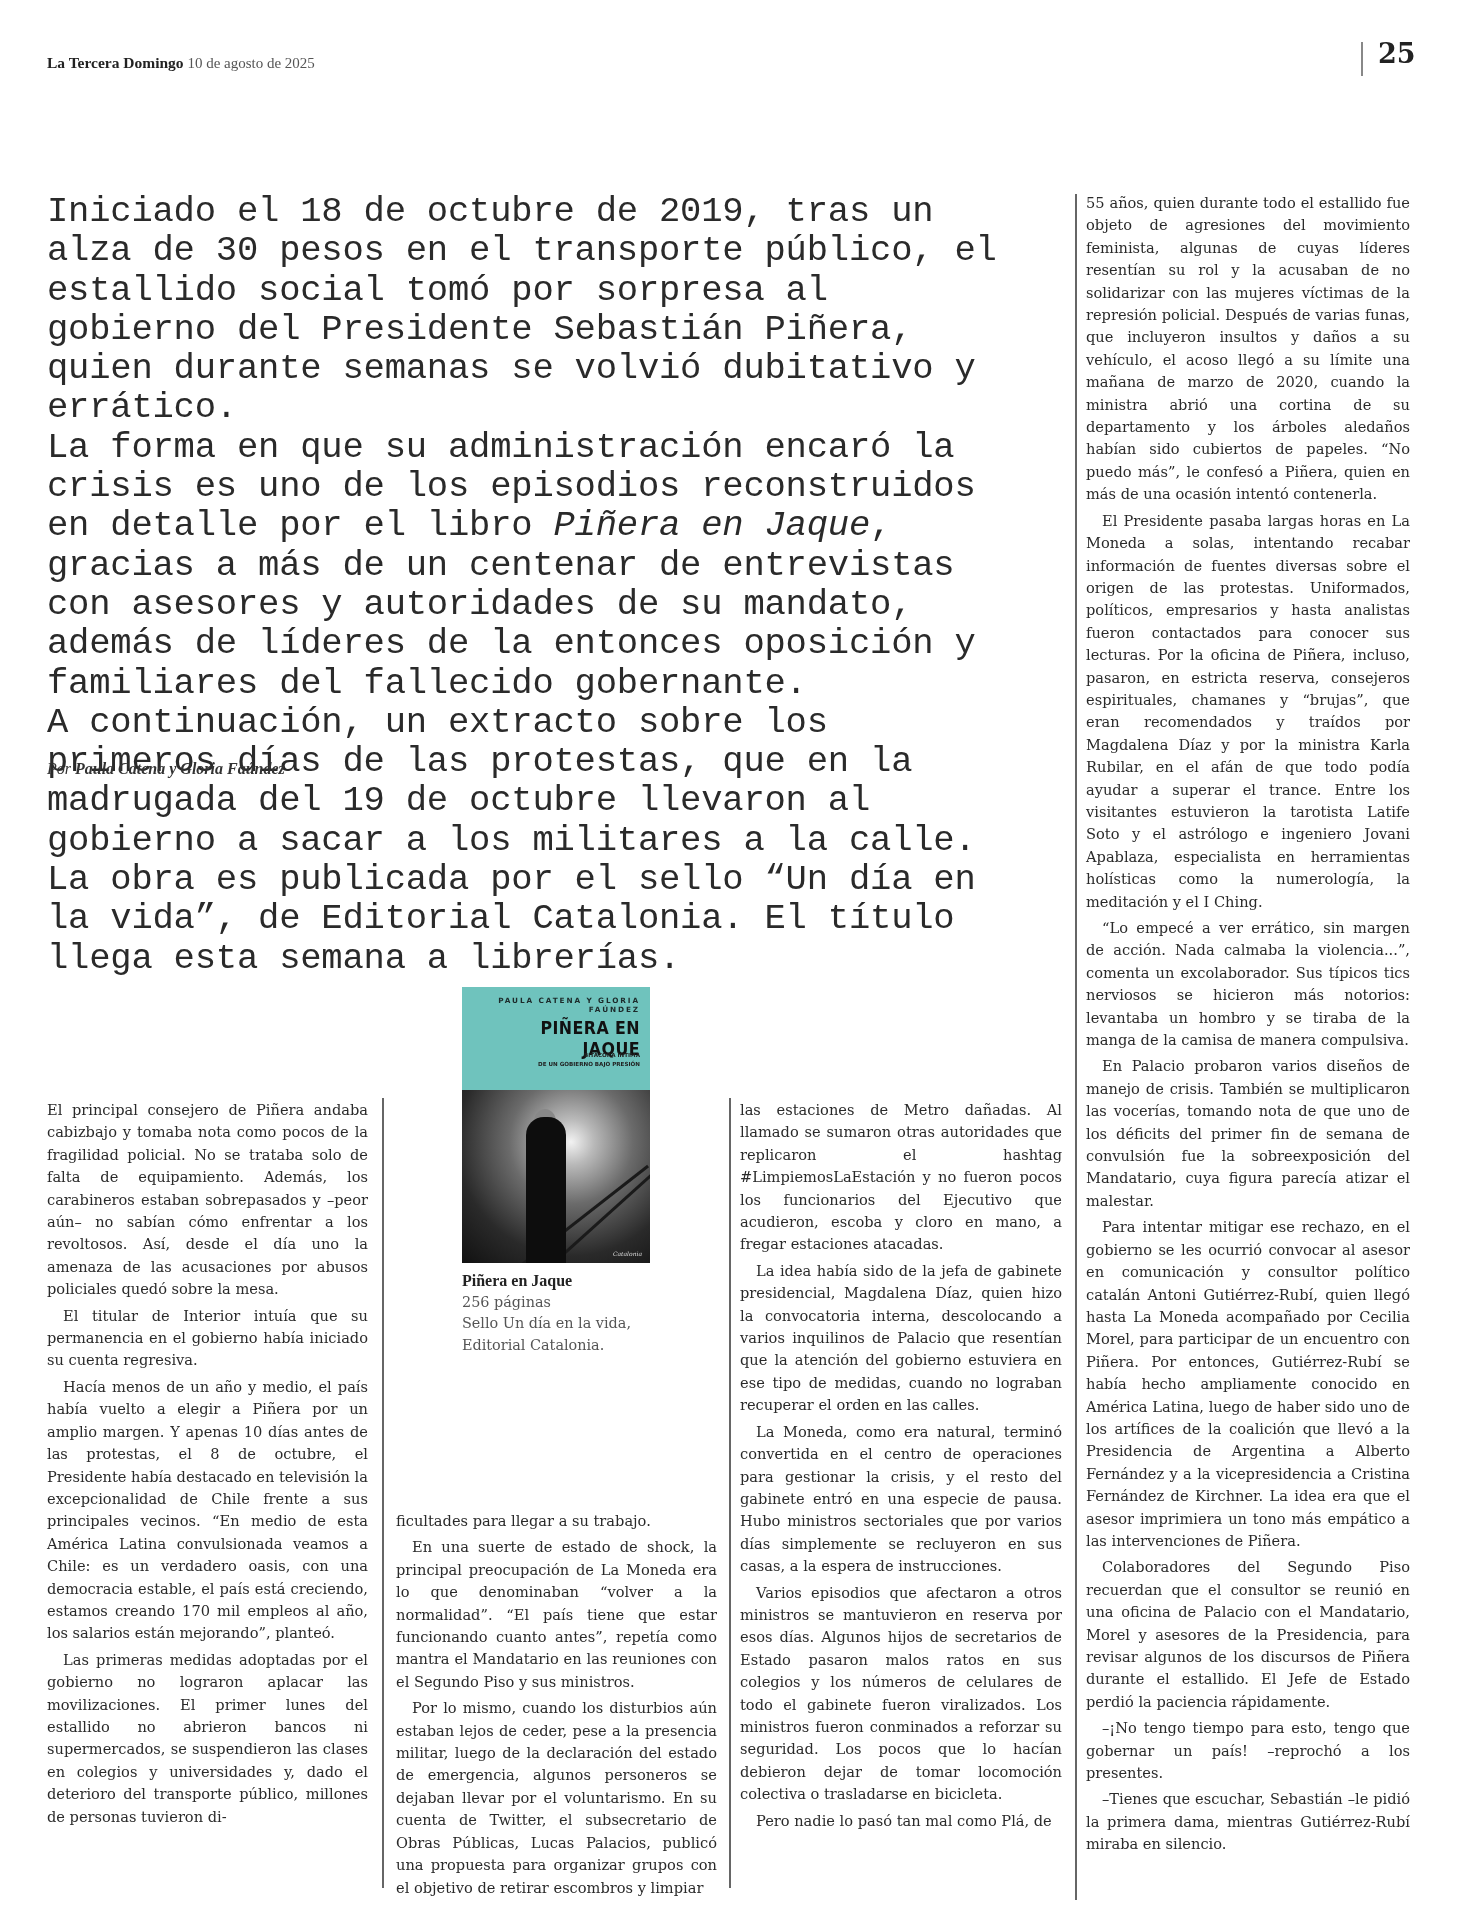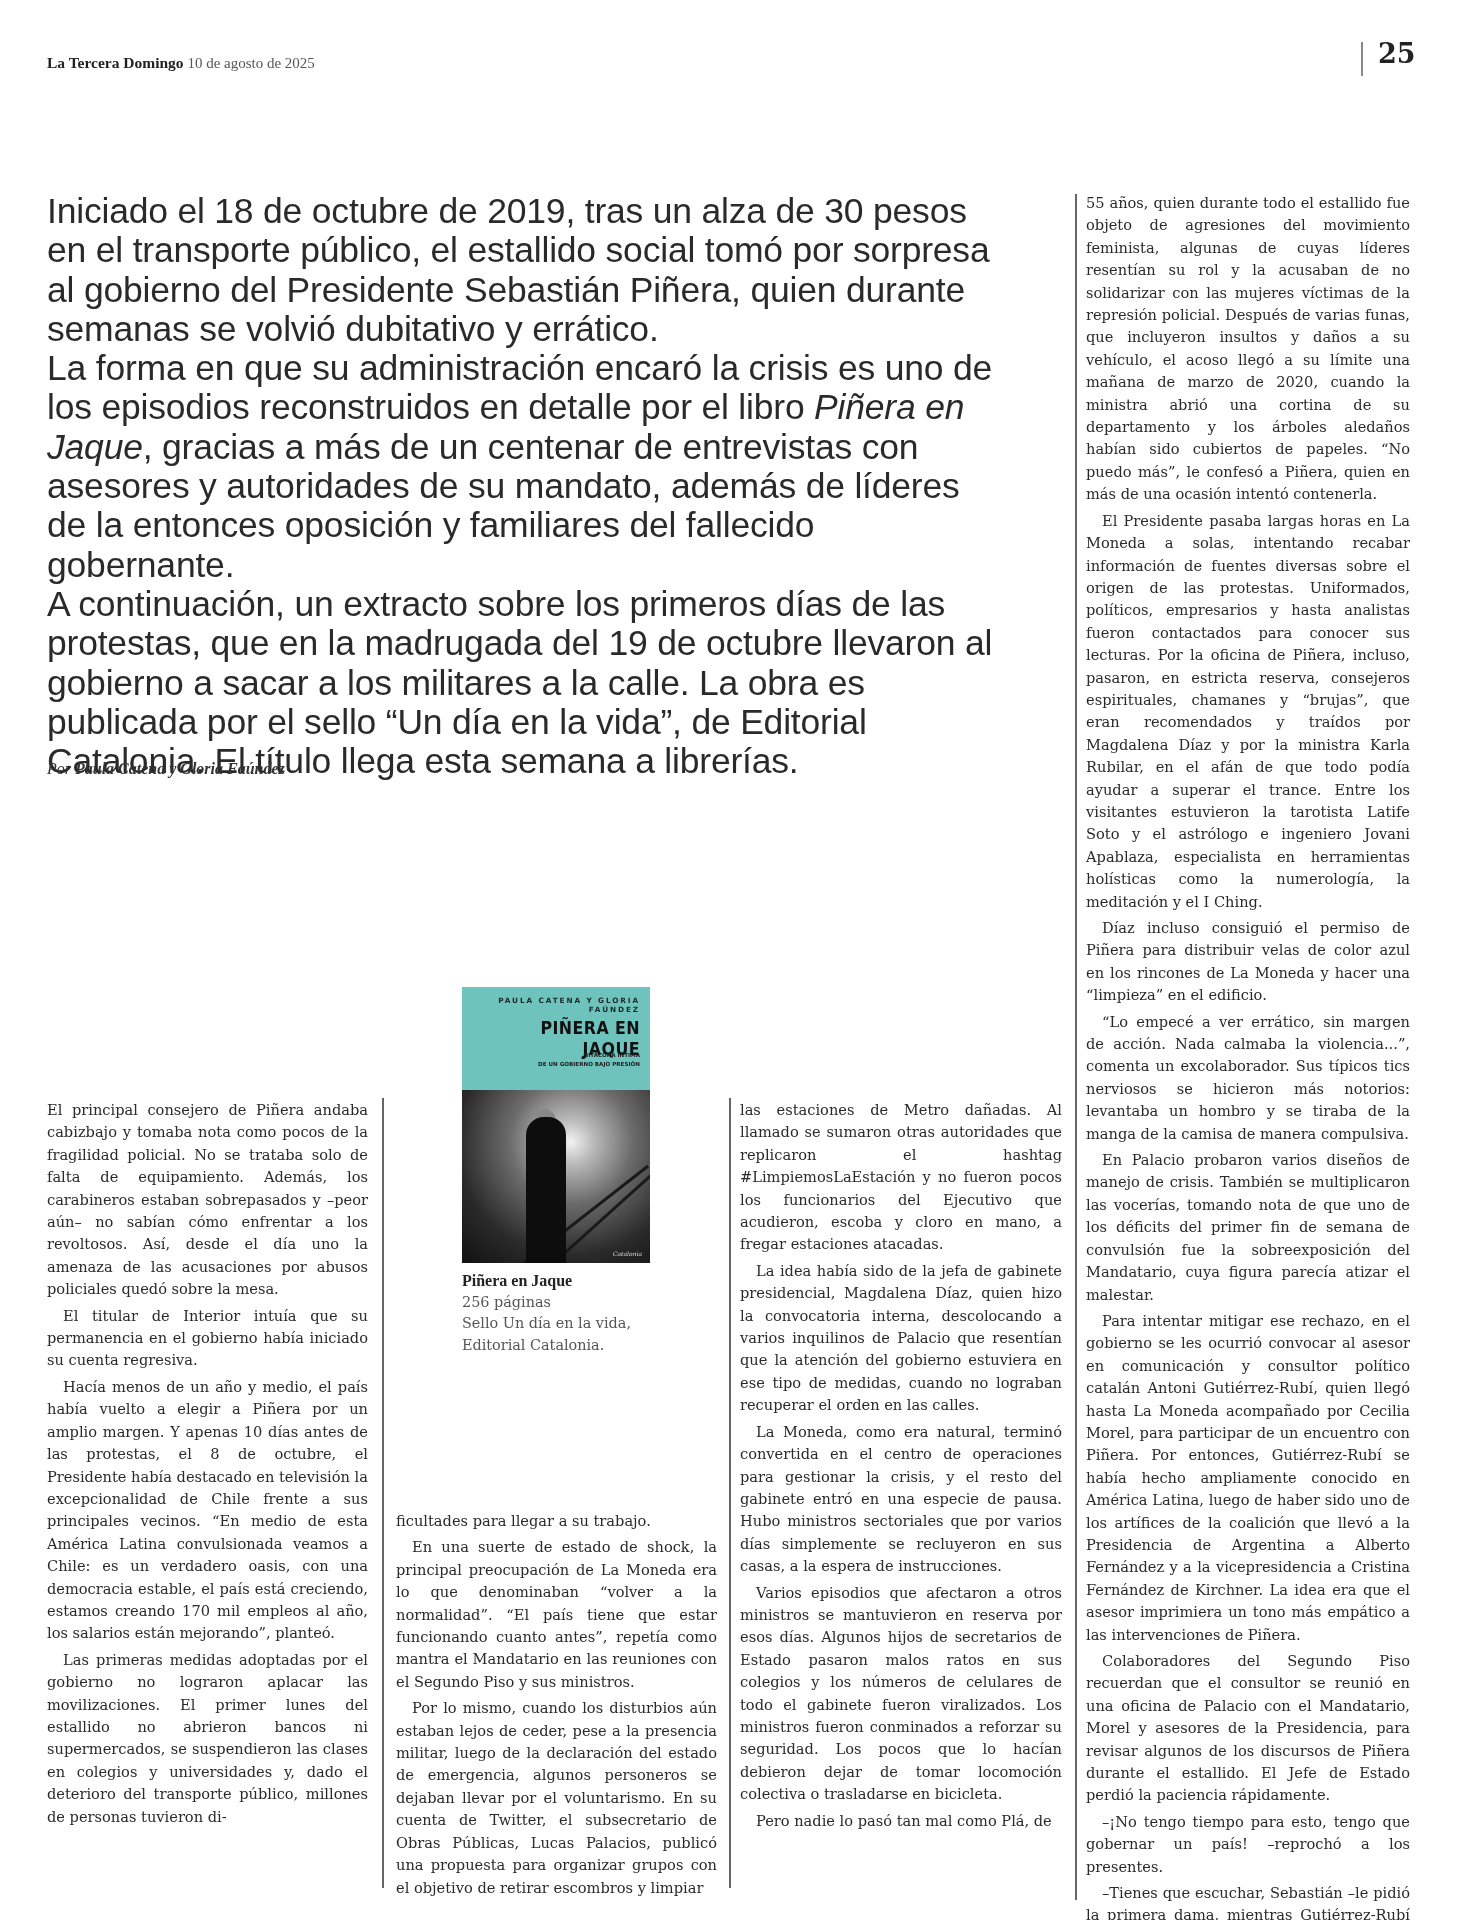--- a/index.html
+++ b/index.html
@@ -4,21 +4,21 @@
 <style>
   html, body { margin: 0; padding: 0; background: #ffffff; }
   body { width: 1462px; height: 1920px; position: relative; overflow: hidden; color: #1f1f1f; }
   .abs { position: absolute; }
   .header-left { left: 47px; top: 54px; font-family: "Liberation Serif", serif; font-size: 15px; color: #222; white-space: nowrap; }
   .header-left .pub { font-weight: bold; font-size: 15.5px; }
   .header-left .date { color: #555; }
   .page-rule { left: 1361px; top: 42px; width: 2px; height: 34px; background: #888; }
   .page-num { left: 1378px; top: 38px; font-family: "DejaVu Serif", serif; font-weight: bold; font-size: 27px; color: #222; text-align: center; }
 
-  .deck { left: 47px; top: 192px; width: 960px; font-family: Liberation Sans, sans-serif; font-size: 35.5px; line-height: 39.3px; color: #2a2a2a; letter-spacing: -0.2px; }
+  .deck { left: 47px; top: 192px; width: 960px; font-family: Liberation Mono, monospace; font-size: 35.5px; line-height: 39.3px; color: #2a2a2a; letter-spacing: -0.2px; }
   .deck p { margin: 0; }
   .deck em { font-style: italic; }
 
   .byline { left: 47px; top: 760px; font-family: "Liberation Serif", serif; font-size: 16px; color: #333; font-style: italic; }
   .byline b { font-weight: bold; }
 
   .col { font-family: "DejaVu Serif", serif; font-size: 14.6px; line-height: 22.4px; color: #2a2a2a; text-align: justify; hyphens: auto; }
   .col p { margin: 0 0 4px 0; text-indent: 16px; }
   .col p.noindent { text-indent: 0; }
 
@@ -64,21 +64,20 @@
 
 <div class="abs byline">
   <span>Por</span>
   <b>Paula Catena y Gloria Faúndez</b>
 </div>
 
 <div class="abs rule-right"></div>
 <div class="abs col col-right">
   <p class="noindent">55 años, quien durante todo el estallido fue objeto de agresiones del movimiento feminista, algunas de cuyas líderes resentían su rol y la acusaban de no solidarizar con las mujeres víctimas de la represión policial. Después de varias funas, que incluyeron insultos y daños a su vehículo, el acoso llegó a su límite una mañana de marzo de 2020, cuando la ministra abrió una cortina de su departamento y los árboles aledaños habían sido cubiertos de papeles. “No puedo más”, le confesó a Piñera, quien en más de una ocasión intentó contenerla.</p>
   <p>El Presidente pasaba largas horas en La Moneda a solas, intentando recabar información de fuentes diversas sobre el origen de las protestas. Uniformados, políticos, empresarios y hasta analistas fueron contactados para conocer sus lecturas. Por la oficina de Piñera, incluso, pasaron, en estricta reserva, consejeros espirituales, chamanes y “brujas”, que eran recomendados y traídos por Magdalena Díaz y por la ministra Karla Rubilar, en el afán de que todo podía ayudar a superar el trance. Entre los visitantes estuvieron la tarotista Latife Soto y el astrólogo e ingeniero Jovani Apablaza, especialista en herramientas holísticas como la numerología, la meditación y el I Ching.</p>
-  <p>Díaz incluso consiguió el permiso de Piñera para distribuir velas de color azul en los rincones de La Moneda y hacer una “limpieza” en el edificio.</p>
   <p>“Lo empecé a ver errático, sin margen de acción. Nada calmaba la violencia...”, comenta un excolaborador. Sus típicos tics nerviosos se hicieron más notorios: levantaba un hombro y se tiraba de la manga de la camisa de manera compulsiva.</p>
   <p>En Palacio probaron varios diseños de manejo de crisis. También se multiplicaron las vocerías, tomando nota de que uno de los déficits del primer fin de semana de convulsión fue la sobreexposición del Mandatario, cuya figura parecía atizar el malestar.</p>
   <p>Para intentar mitigar ese rechazo, en el gobierno se les ocurrió convocar al asesor en comunicación y consultor político catalán Antoni Gutiérrez-Rubí, quien llegó hasta La Moneda acompañado por Cecilia Morel, para participar de un encuentro con Piñera. Por entonces, Gutiérrez-Rubí se había hecho ampliamente conocido en América Latina, luego de haber sido uno de los artífices de la coalición que llevó a la Presidencia de Argentina a Alberto Fernández y a la vicepresidencia a Cristina Fernández de Kirchner. La idea era que el asesor imprimiera un tono más empático a las intervenciones de Piñera.</p>
   <p>Colaboradores del Segundo Piso recuerdan que el consultor se reunió en una oficina de Palacio con el Mandatario, Morel y asesores de la Presidencia, para revisar algunos de los discursos de Piñera durante el estallido. El Jefe de Estado perdió la paciencia rápidamente.</p>
   <p>–¡No tengo tiempo para esto, tengo que gobernar un país! –reprochó a los presentes.</p>
   <p>–Tienes que escuchar, Sebastián –le pidió la primera dama, mientras Gutiérrez-Rubí miraba en silencio.</p>
 
 </div>
 
 <div class="abs col col-1">

